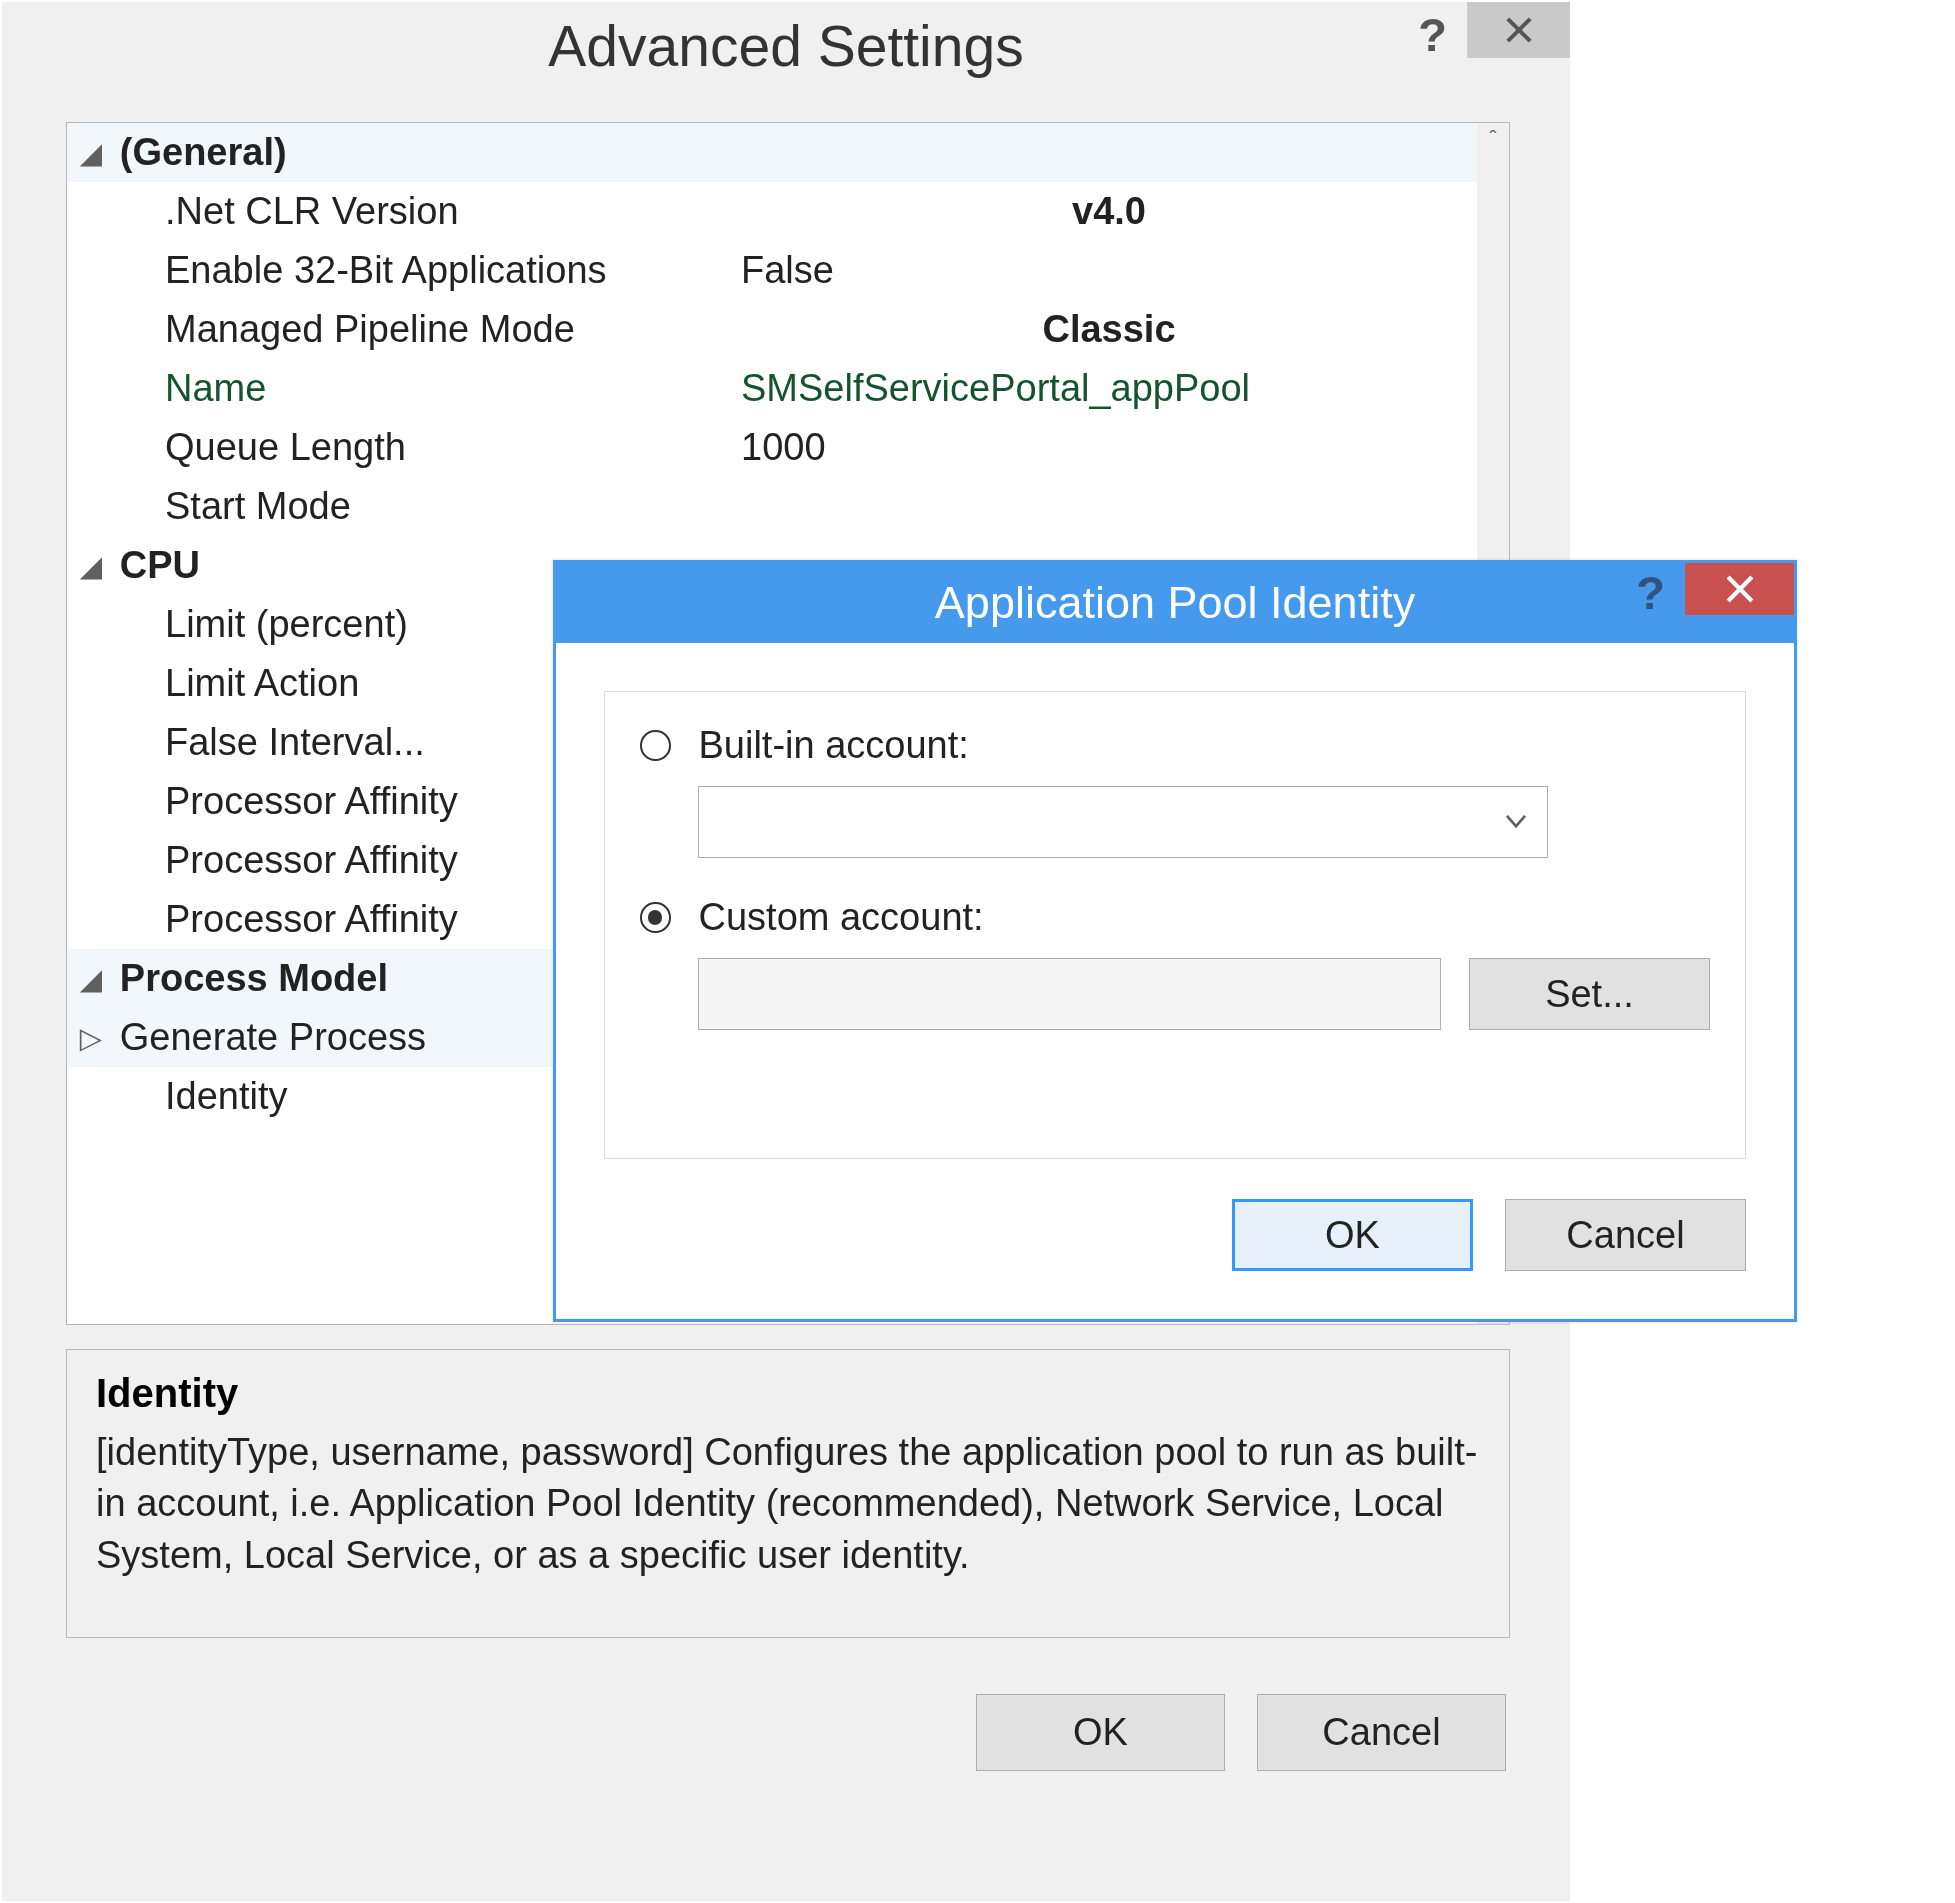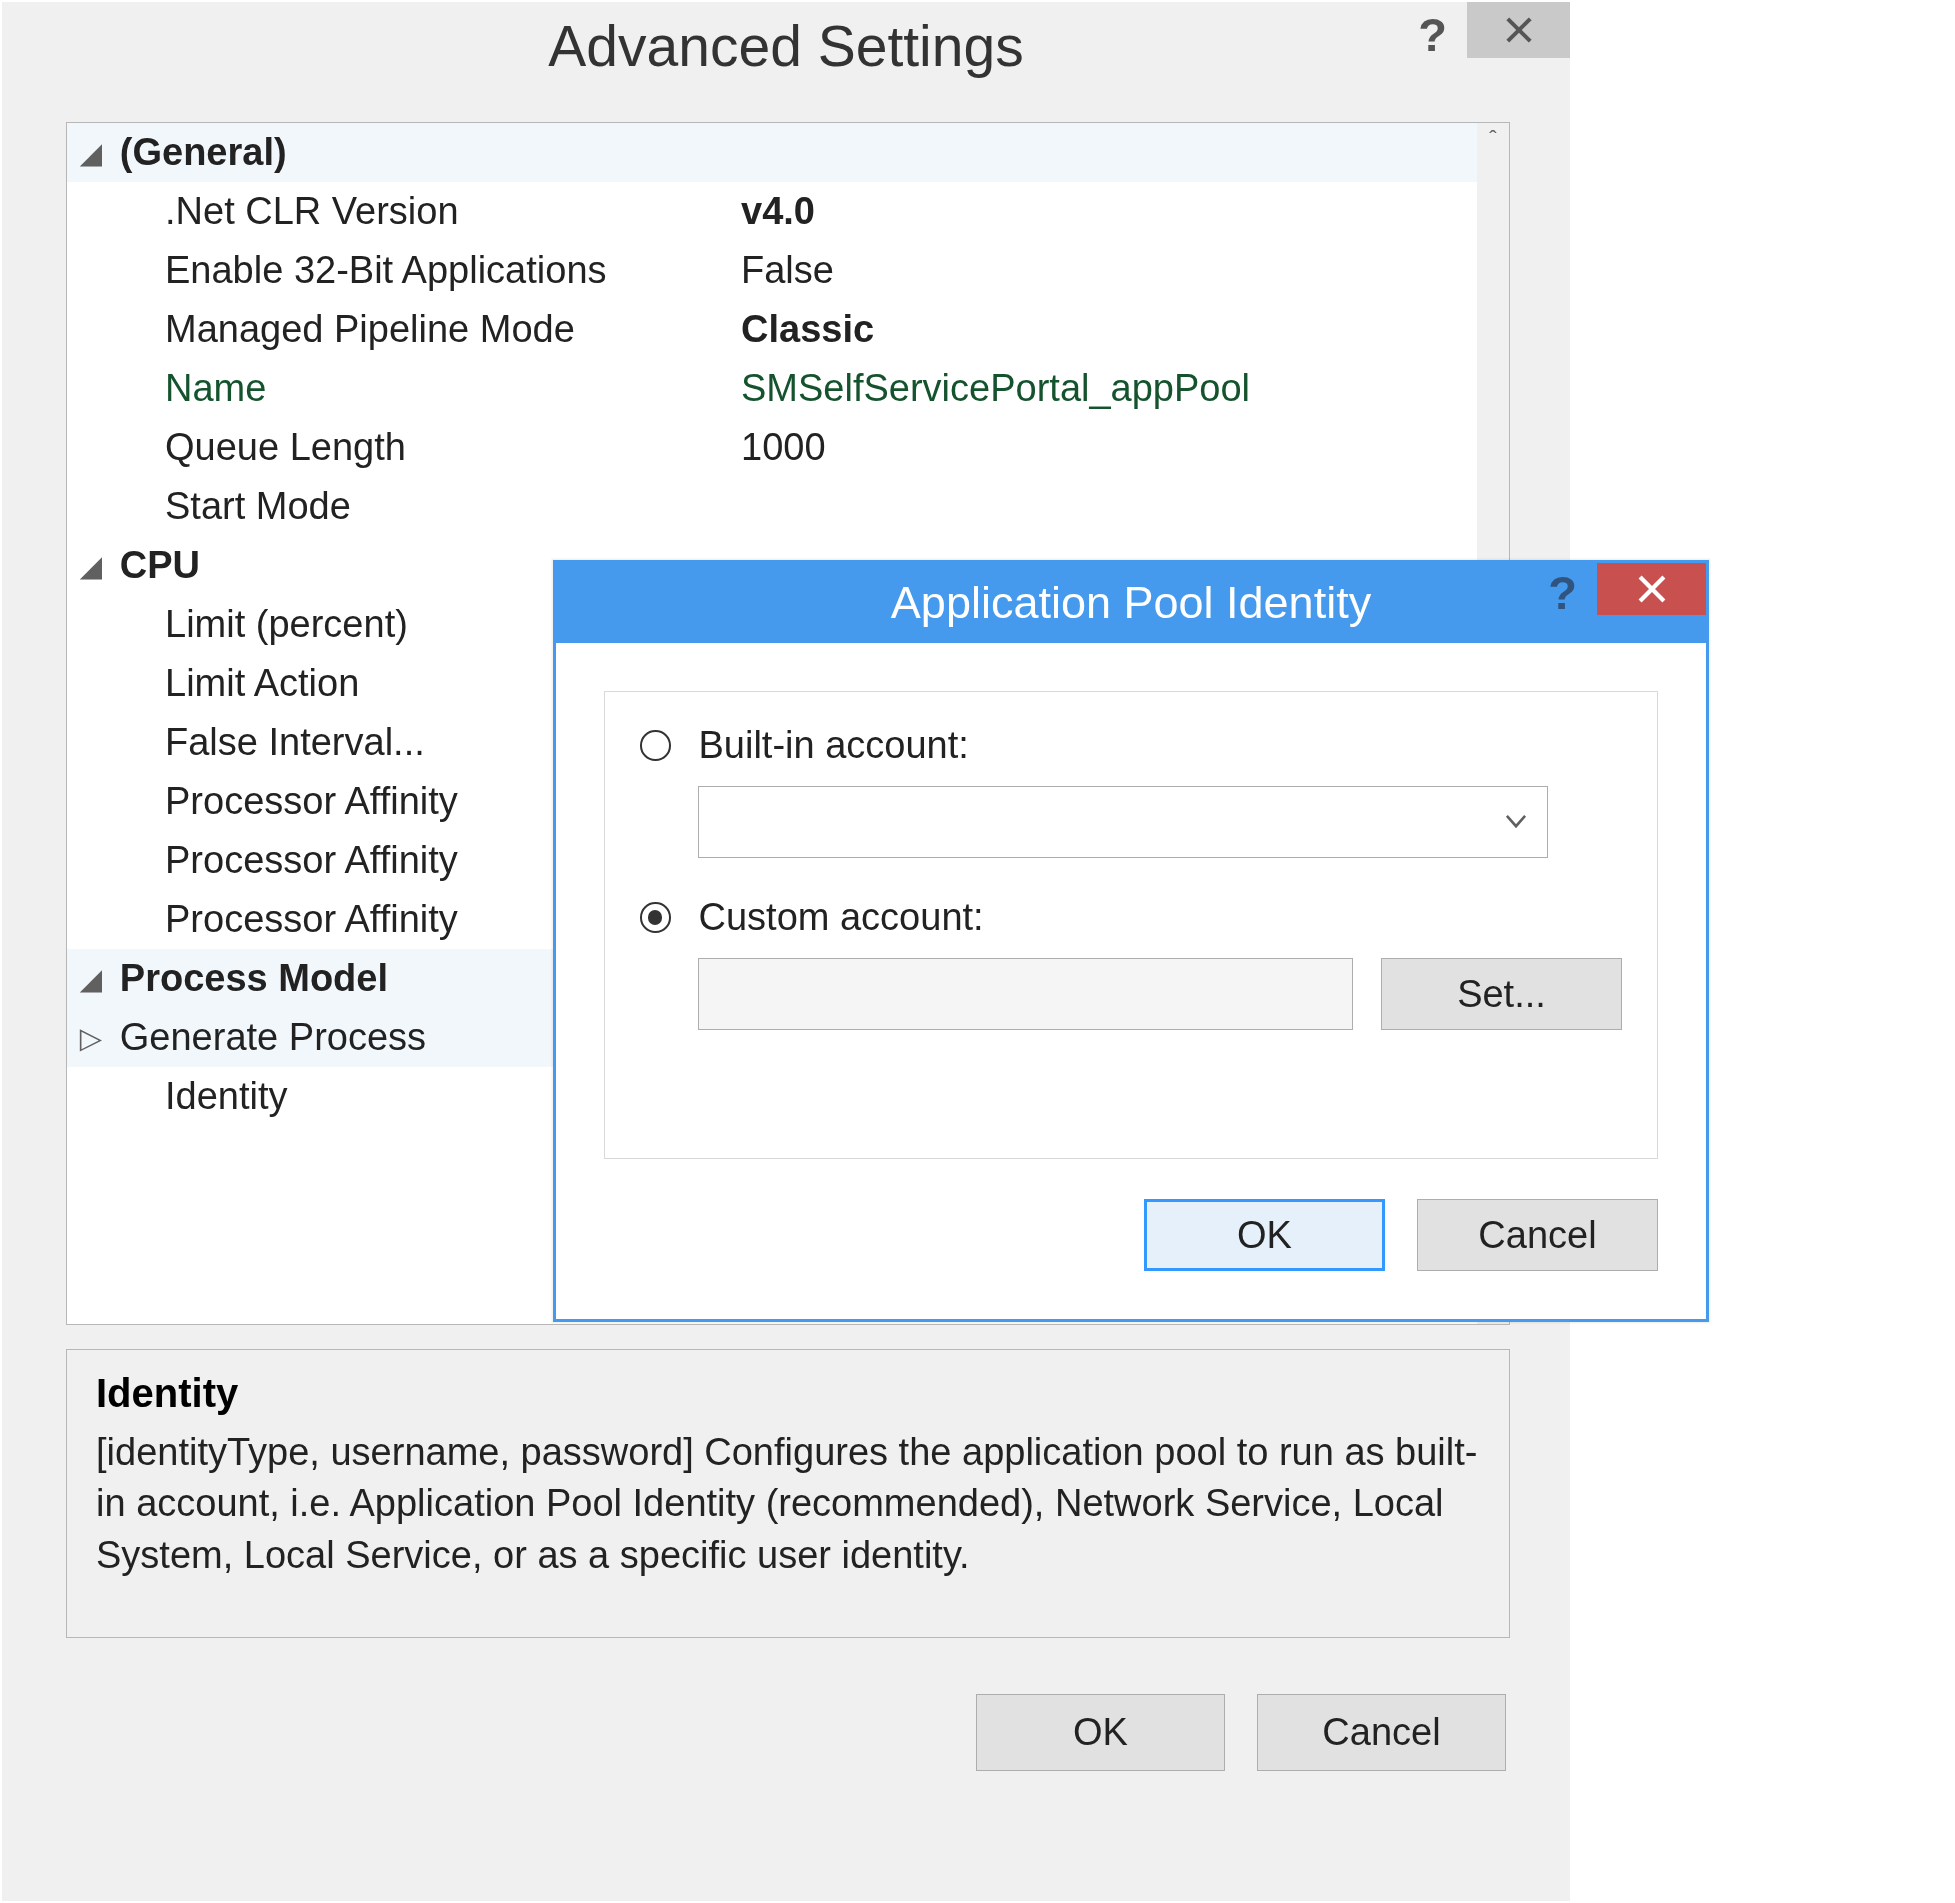--- a/index.html
+++ b/index.html
@@ -114,21 +114,21 @@
   .prop-row.child .prop-label {
     padding-left: 50px;
     flex: 0 0 610px;
   }
   .prop-row .prop-value {
     flex: 1;
     padding-left: 16px;
   }
   .prop-row.section .prop-label,
   .prop-row.section .prop-value { font-weight: 700; }
-  .bold { font-weight: 700; }
+  .bold { font-weight: 700; text-align: center; }
   .grey { color: #14532d; }
 
   .adv-help-panel {
     position:absolute;
     left:64px;
     top:1347px;
     width:1444px;
     height:289px;
     background:#f0f0f0;
     border:1.6px solid #b7b7b7;
@@ -162,21 +162,21 @@
     color:#222222;
     cursor: default;
   }
   .win-btn.small { min-width:241px; height:72px; }
 
   
   .api-dialog {
     position:absolute;
     left: 553px;
     top: 560px;
-    width: 1156px;
+    width: 1244px;
     height: 762px;
     background:#ffffff;
     border: 3.2px solid #459aee;
     box-shadow: 0 0 0 1.6px rgba(0,0,0,0.05);
   }
   .api-titlebar {
     height: 80px;
     background:#459aee;
     display:flex;
     align-items:center;

